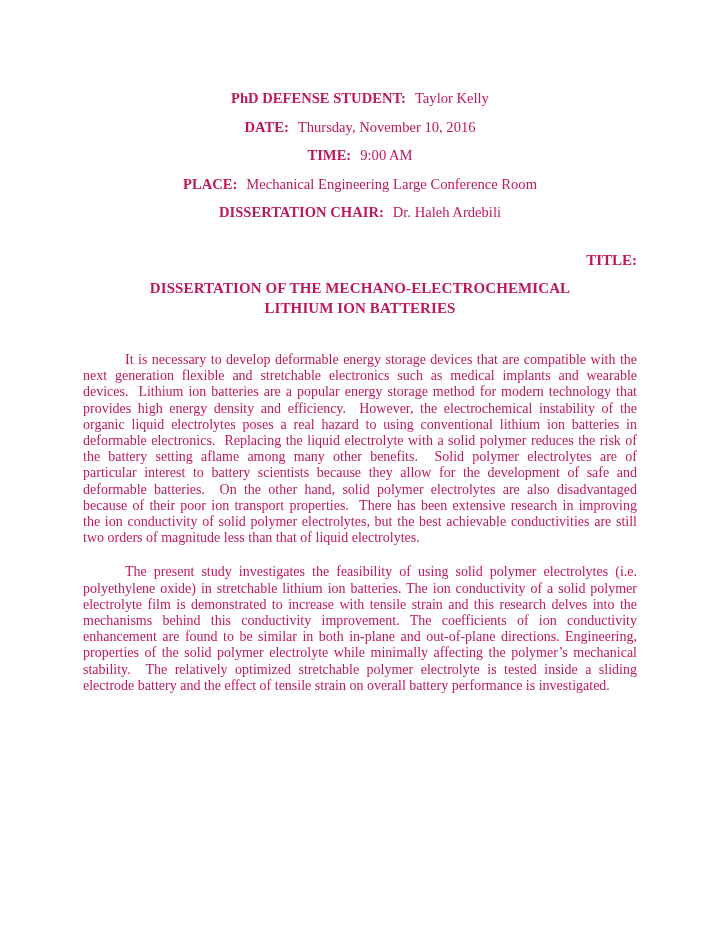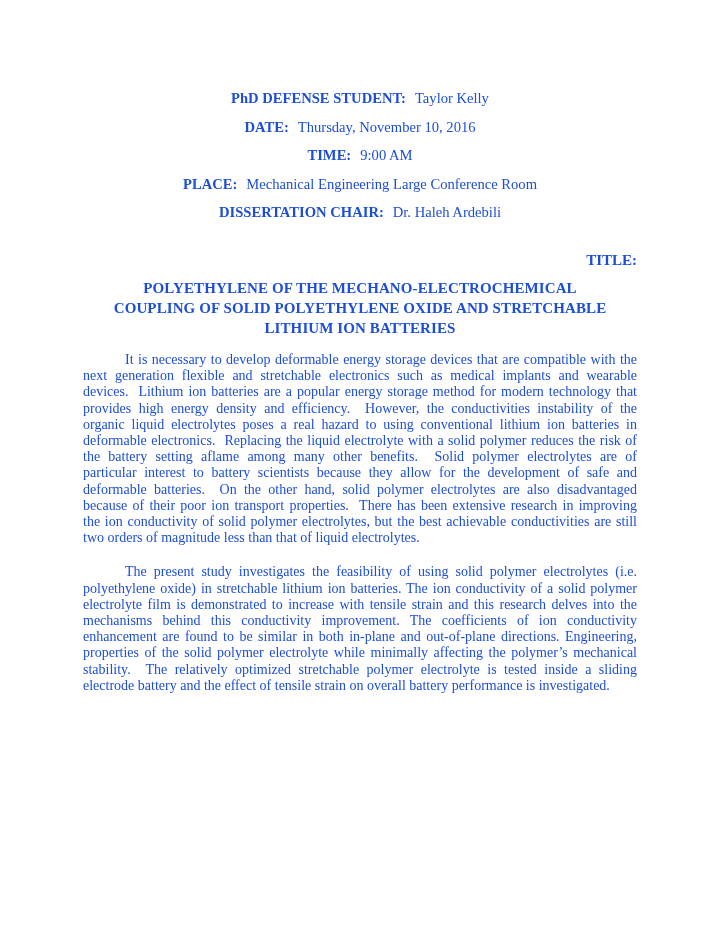--- a/index.html
+++ b/index.html
@@ -6,21 +6,21 @@
     margin: 0;
     padding: 0;
     background: #ffffff;
   }
   .page {
     position: relative;
     width: 648px;
     height: 932px;
     background: #ffffff;
     font-family: "Liberation Serif", "DejaVu Serif", serif;
-    color: #1d4ed8;
+    color: #be185d;
     overflow: hidden;
   }
   .content {
     position: absolute;
     left: 83px;
     top: 0;
     width: 554px;
     height: 100%;
   }
   
@@ -100,31 +100,30 @@
         <div class="header-line"><span class="hl-label">PhD DEFENSE STUDENT:</span><span class="hl-value">Taylor Kelly</span></div>
         <div class="header-line"><span class="hl-label">DATE:</span><span class="hl-value">Thursday, November 10, 2016</span></div>
         <div class="header-line"><span class="hl-label">TIME:</span><span class="hl-value">9:00 AM</span></div>
         <div class="header-line"><span class="hl-label">PLACE:</span><span class="hl-value">Mechanical Engineering Large Conference Room</span></div>
         <div class="header-line"><span class="hl-label">DISSERTATION CHAIR:</span><span class="hl-value">Dr. Haleh Ardebili</span></div>
       </div>
 
     <div class="title-heading">TITLE:</div>
 
     <div class="title-block">
-        <div class="title-line">POLYETHYLENE OF THE MECHANO-ELECTROCHEMICAL</div>
-        <div class="title-line">COUPLING OF SOLID POLYETHYLENE OXIDE AND STRETCHABLE</div>
+        <div class="title-line">DISSERTATION OF THE MECHANO-ELECTROCHEMICAL</div>
         <div class="title-line">LITHIUM ION BATTERIES</div>
       </div>
 
     <div class="abstract">
         <div class="para">
           <div class="line first">It is necessary to develop deformable energy storage devices that are compatible with the</div>
           <div class="line">next generation flexible and stretchable electronics such as medical implants and wearable</div>
           <div class="line">devices.  Lithium ion batteries are a popular energy storage method for modern technology that</div>
-          <div class="line">provides high energy density and efficiency.  However, the conductivities instability of the</div>
+          <div class="line">provides high energy density and efficiency.  However, the electrochemical instability of the</div>
           <div class="line">organic liquid electrolytes poses a real hazard to using conventional lithium ion batteries in</div>
           <div class="line">deformable electronics.  Replacing the liquid electrolyte with a solid polymer reduces the risk of</div>
           <div class="line">the battery setting aflame among many other benefits.  Solid polymer electrolytes are of</div>
           <div class="line">particular interest to battery scientists because they allow for the development of safe and</div>
           <div class="line">deformable batteries.  On the other hand, solid polymer electrolytes are also disadvantaged</div>
           <div class="line">because of their poor ion transport properties.  There has been extensive research in improving</div>
           <div class="line">the ion conductivity of solid polymer electrolytes, but the best achievable conductivities are still</div>
           <div class="line last">two orders of magnitude less than that of liquid electrolytes.</div>
         </div>
         <div class="para">

